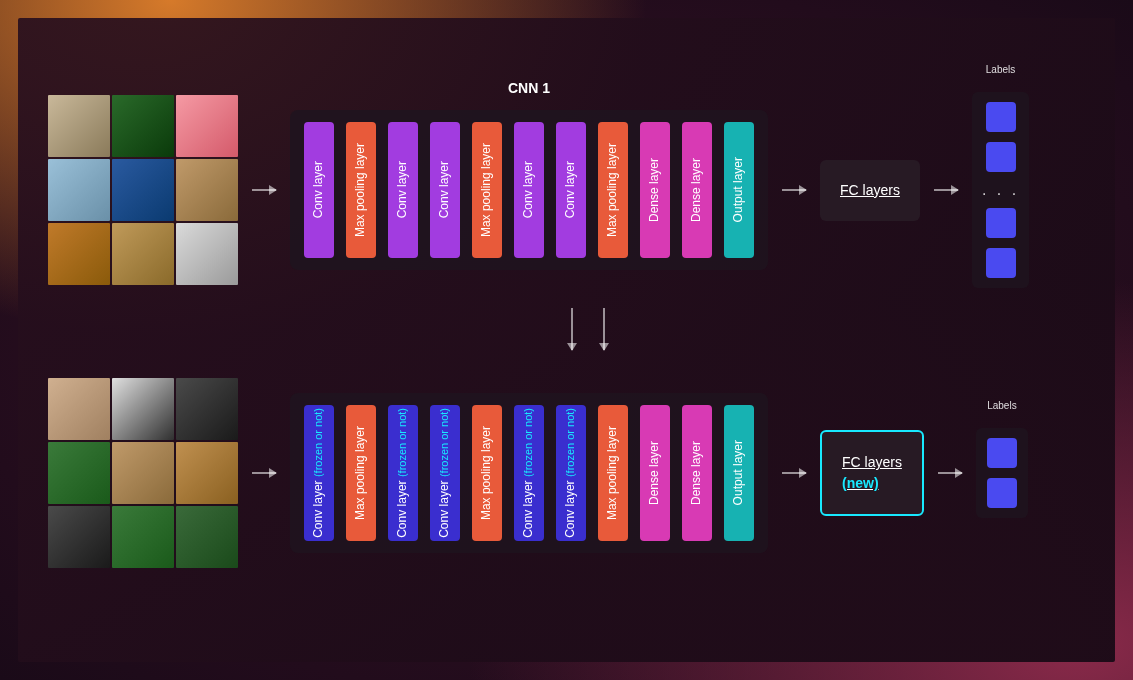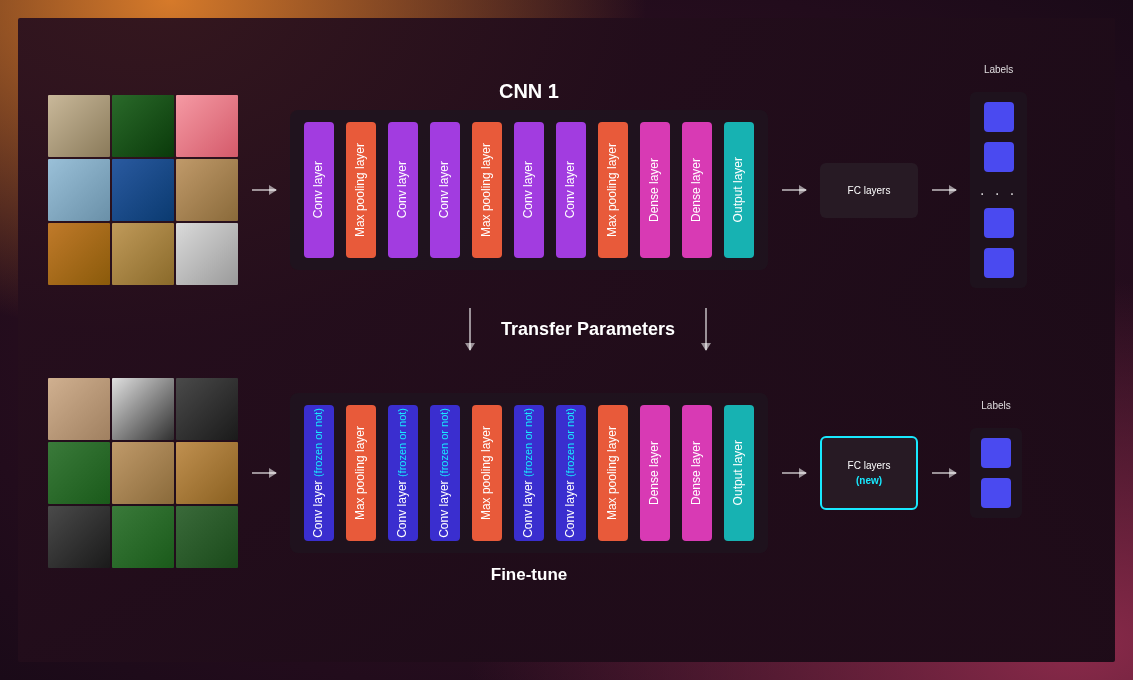--- a/index.html
+++ b/index.html
@@ -64,21 +64,21 @@
     border-right: 5px solid transparent;
     border-bottom: none;
   }
   
   .cnn-wrap { position: relative; flex-shrink: 0; }
   .cnn-title {
     position: absolute;
     top: -30px; left: 0; right: 0;
     text-align: center;
     font-weight: 700;
-    font-size: 20px;
+    font-size: 14px;
   }
   .cnn-sub {
     position: absolute;
     bottom: -32px; left: 0; right: 0;
     text-align: center;
     font-weight: 700;
     font-size: 17px;
   }
   .cnn-box {
     background: rgba(30,20,30,0.85);
@@ -112,25 +112,26 @@
   .c-purple { background: #a23ce0; }
   .c-orange { background: #e85a3a; }
   .c-pink   { background: #d83ab4; }
   .c-teal   { background: #17b2b2; }
   .c-indigo { background: #3a2ecf; }
   
   .fc-box {
     background: rgba(40,28,38,0.9);
     border-radius: 6px;
     padding: 20px 20px;
-    font-size: 10px;
-    text-align: center;
+    font-size: 14px;
+    text-align: left;
     flex-shrink: 0;
     min-width: 98px;
     line-height: 1.5;
+    text-decoration: underline;
   }
   .fc-box.new {
     border: 2.5px solid #18e9ff;
   }
   .fc-box .newtxt { color: #18e9ff; font-weight: 600; }
   
   .labels-wrap { position: relative; flex-shrink: 0; }
   .labels-title {
     position: absolute;
     top: -28px; left: 0; right: 0;
@@ -247,21 +248,20 @@
         <div class="sq"></div>
         <div class="dots">. . .</div>
         <div class="sq"></div>
         <div class="sq"></div>
       </div>
     </div>
   </div>
 
   <div class="transfer-row" style="margin-left:280px; width:520px;">
     <div class="arrow down"></div>
-    <div class="transfer-label">Transfer Parameters</div>
     <div class="arrow down"></div>
   </div>
 
   <div class="row">
     <div class="imggrid" id="grid-bottom">
         <div class="cell" style="background: linear-gradient(135deg, rgb(208, 176, 144), rgb(160, 128, 96));"></div>
         <div class="cell" style="background: linear-gradient(135deg, rgb(224, 224, 224), rgb(48, 48, 48));"></div>
         <div class="cell" style="background: linear-gradient(135deg, rgb(74, 74, 74), rgb(26, 26, 26));"></div>
         <div class="cell" style="background: linear-gradient(135deg, rgb(58, 122, 58), rgb(26, 90, 26));"></div>
         <div class="cell" style="background: linear-gradient(135deg, rgb(192, 154, 106), rgb(138, 106, 58));"></div>
@@ -301,21 +301,20 @@
           <div class="layer c-pink">
             <div class="ltxt">Dense layer</div>
           </div>
           <div class="layer c-pink">
             <div class="ltxt">Dense layer</div>
           </div>
           <div class="layer c-teal">
             <div class="ltxt">Output layer</div>
           </div>
         </div>
-      <div class="cnn-sub">Fine-tune</div>
     </div>
 
     <div class="arrow"></div>
     <div class="fc-box new">
       <span>FC layers</span><br>
       <span class="newtxt">(new)</span>
     </div>
     <div class="arrow"></div>
 
     <div class="labels-wrap">

